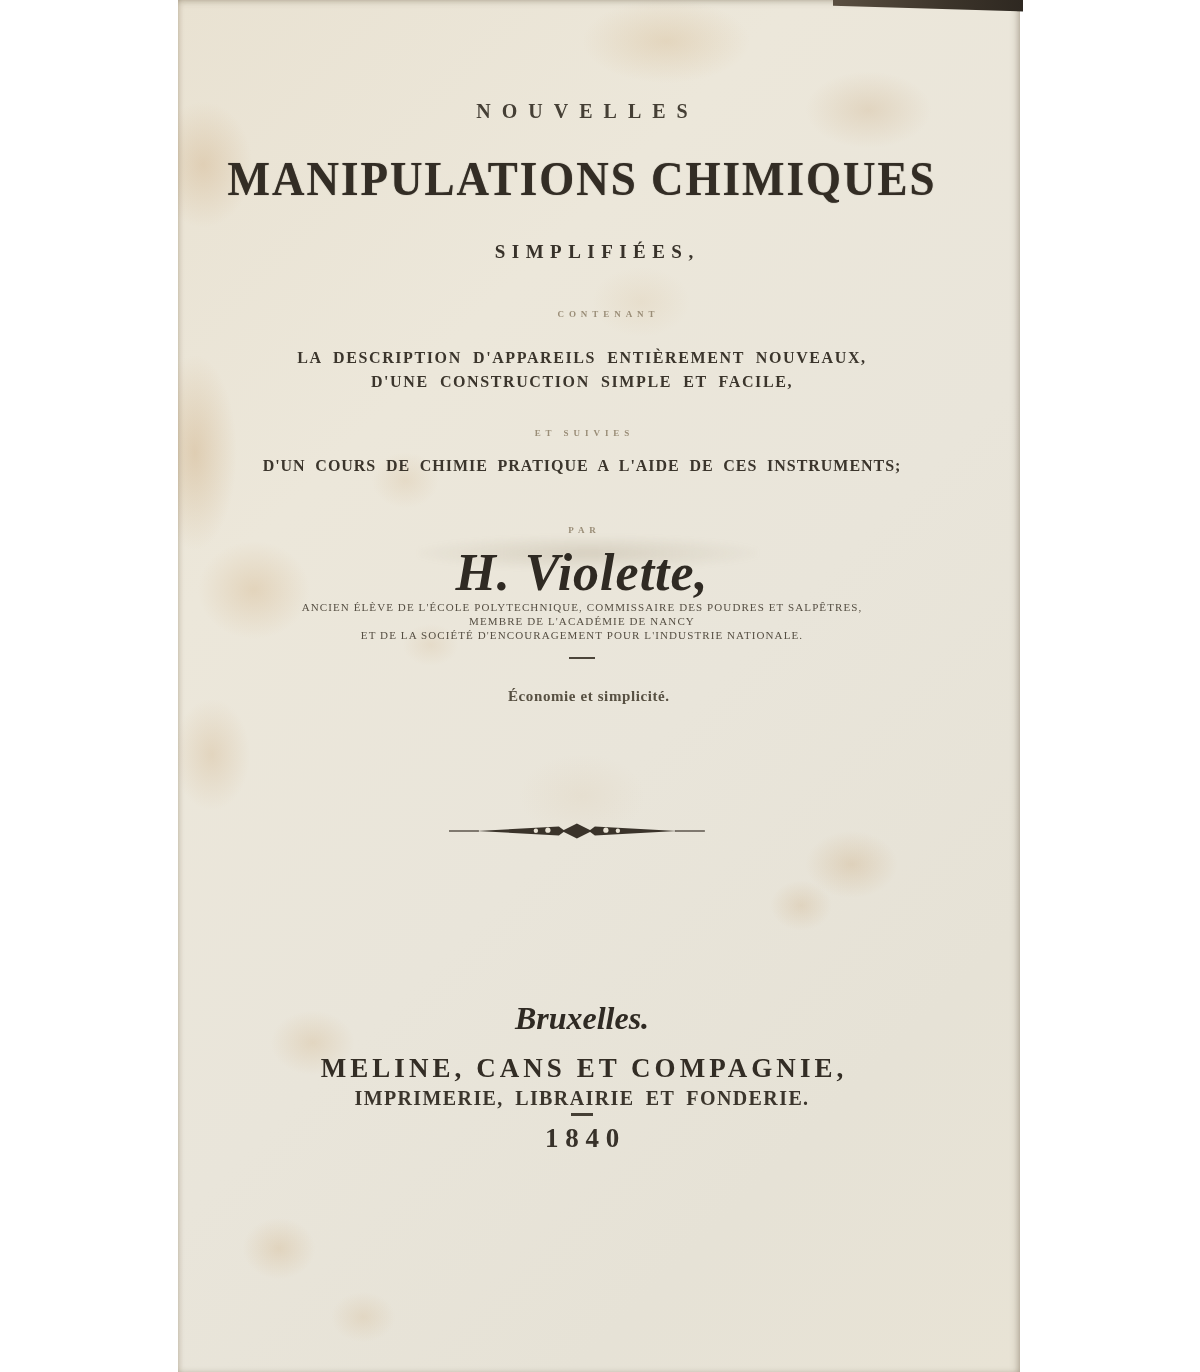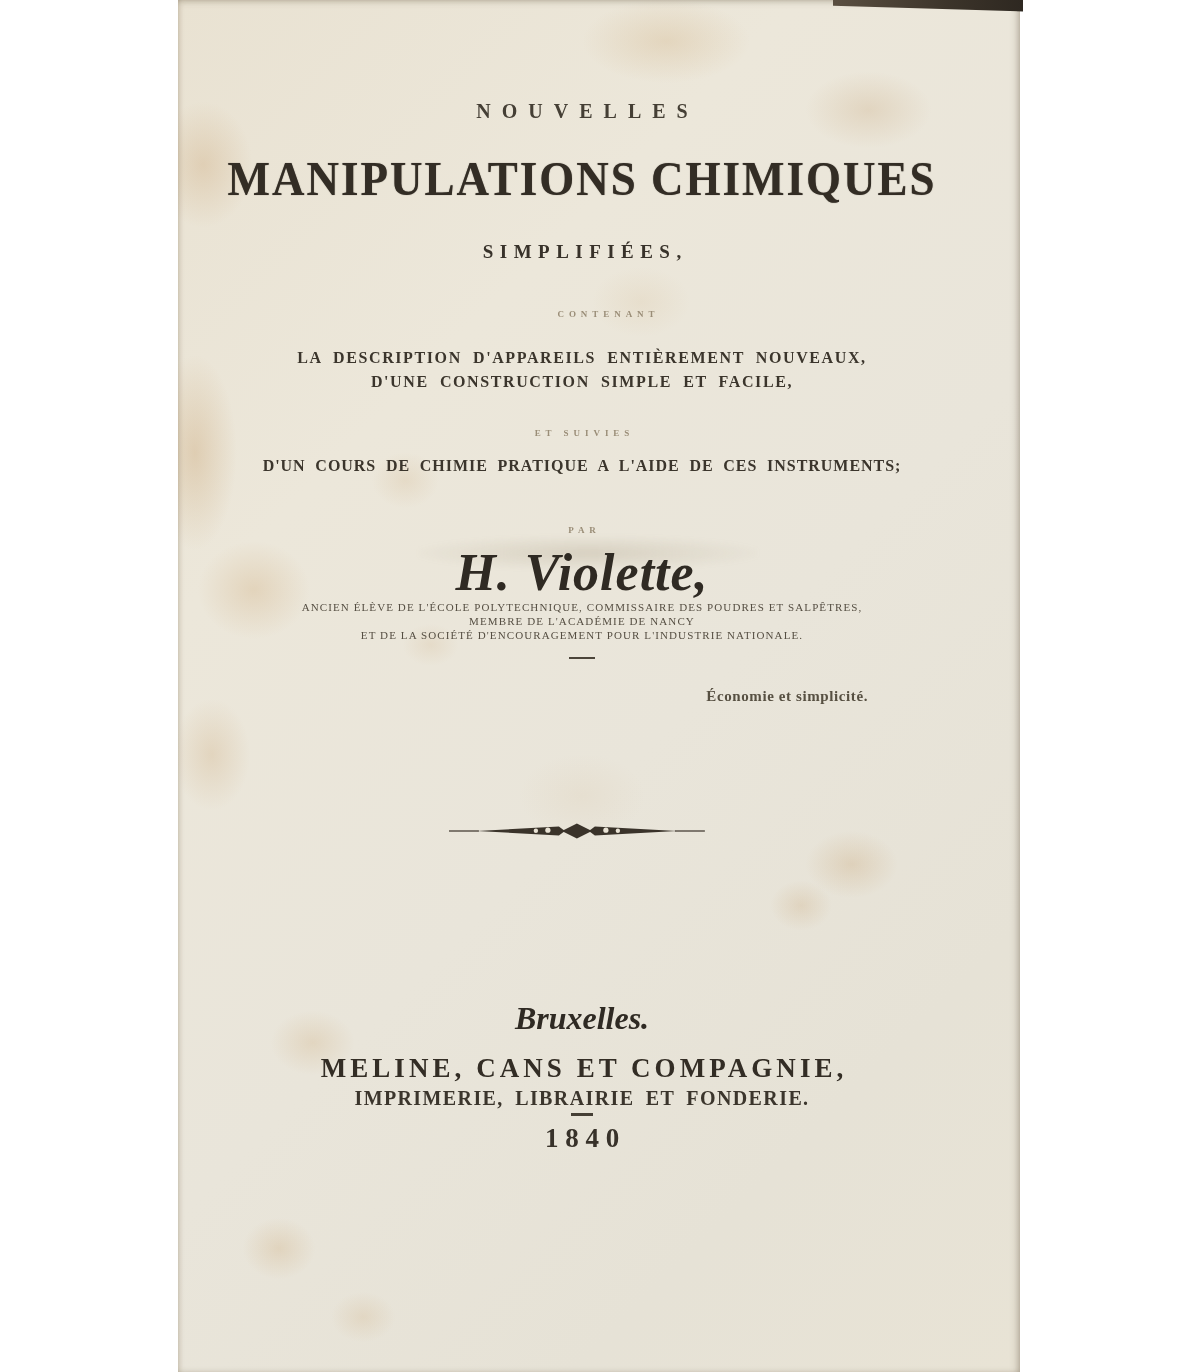--- a/index.html
+++ b/index.html
@@ -40,38 +40,38 @@
     background:linear-gradient(90deg,#5a4f41,#3c342a 60%,#2e2821);
     clip-path:polygon(0 0,100% 0,100% 88%,0 45%);
   }
   .content{
     position:absolute;left:0;top:0;width:808px;height:1200px;
     
   }
   .t{position:absolute;width:100%;text-align:center;color:#38322a;}
   .half-title{top:100px;font-size:20px;font-weight:bold;letter-spacing:.55em;text-indent:.55em;color:#453f35;}
   .main-title{top:153px;font-size:45px;font-weight:bold;letter-spacing:2px;color:#332d25;transform:scaleY(1.06);text-shadow:0 0 1px rgba(51,45,37,.6);}
-  .subtitle{top:241px;font-size:19px;font-weight:bold;letter-spacing:.34em;text-indent:.34em;}
+  .subtitle{top:241px;font-size:19px;font-weight:bold;letter-spacing:.34em;text-indent:.34em;padding-left:12px;}
   .tiny{font-size:9px;letter-spacing:.55em;text-indent:.55em;color:#90old;}
   .faded{color:#9a8d77;font-weight:bold;}
   .contenant{top:309px;padding-left:24px;}
   .desc1{top:349px;}
   .desc2{top:373px;}
   .descline{font-size:16px;font-weight:bold;letter-spacing:.10em;word-spacing:.35em;color:#3b352c;}
   .etsuivies{top:428px;}
   .course{top:457px;font-size:16px;font-weight:bold;letter-spacing:.06em;word-spacing:.30em;color:#3b352c;}
   .par{top:525px;}
   .author{top:543px;font-size:52px;font-weight:bold;font-style:italic;color:#2f2a23;letter-spacing:1px;}
   .cred{font-size:11px;font-weight:normal;letter-spacing:.10em;color:#554e42;}
   .cred1{top:601px;}
   .cred2{top:615px;}
   .cred3{top:629px;}
   .rule-s{position:absolute;left:50%;transform:translateX(-50%);background:#4c453a;}
   .rule-cred{top:657px;width:26px;height:2px;}
-  .motto{top:688px;left:330px;width:360px;text-align:right;font-size:15px;color:#575042;font-weight:bold;letter-spacing:.04em;}
+  .motto{top:688px;left:330px;width:360px;text-align:left;font-size:15px;color:#575042;font-weight:bold;letter-spacing:.04em;}
   .ornament{position:absolute;top:822px;left:50%;transform:translateX(-52%);}
   .city{top:1000px;font-size:32px;font-weight:bold;font-style:italic;color:#2f2a23;}
   .publisher{top:1053px;font-size:27px;font-weight:600;letter-spacing:.15em;text-indent:.15em;color:#332d25;}
   .trades{top:1087px;font-size:20px;font-weight:bold;letter-spacing:.07em;word-spacing:.25em;color:#3b352c;}
   .rule-year{top:1113px;width:22px;height:3px;background:#453f35;}
   .year{top:1123px;font-size:27px;font-weight:bold;letter-spacing:.25em;text-indent:.25em;color:#38322a;}
   
   .showthrough{
     position:absolute;top:536px;left:240px;width:340px;height:34px;
     background:radial-gradient(ellipse at center, rgba(150,135,105,.22), rgba(150,135,105,0) 75%);

